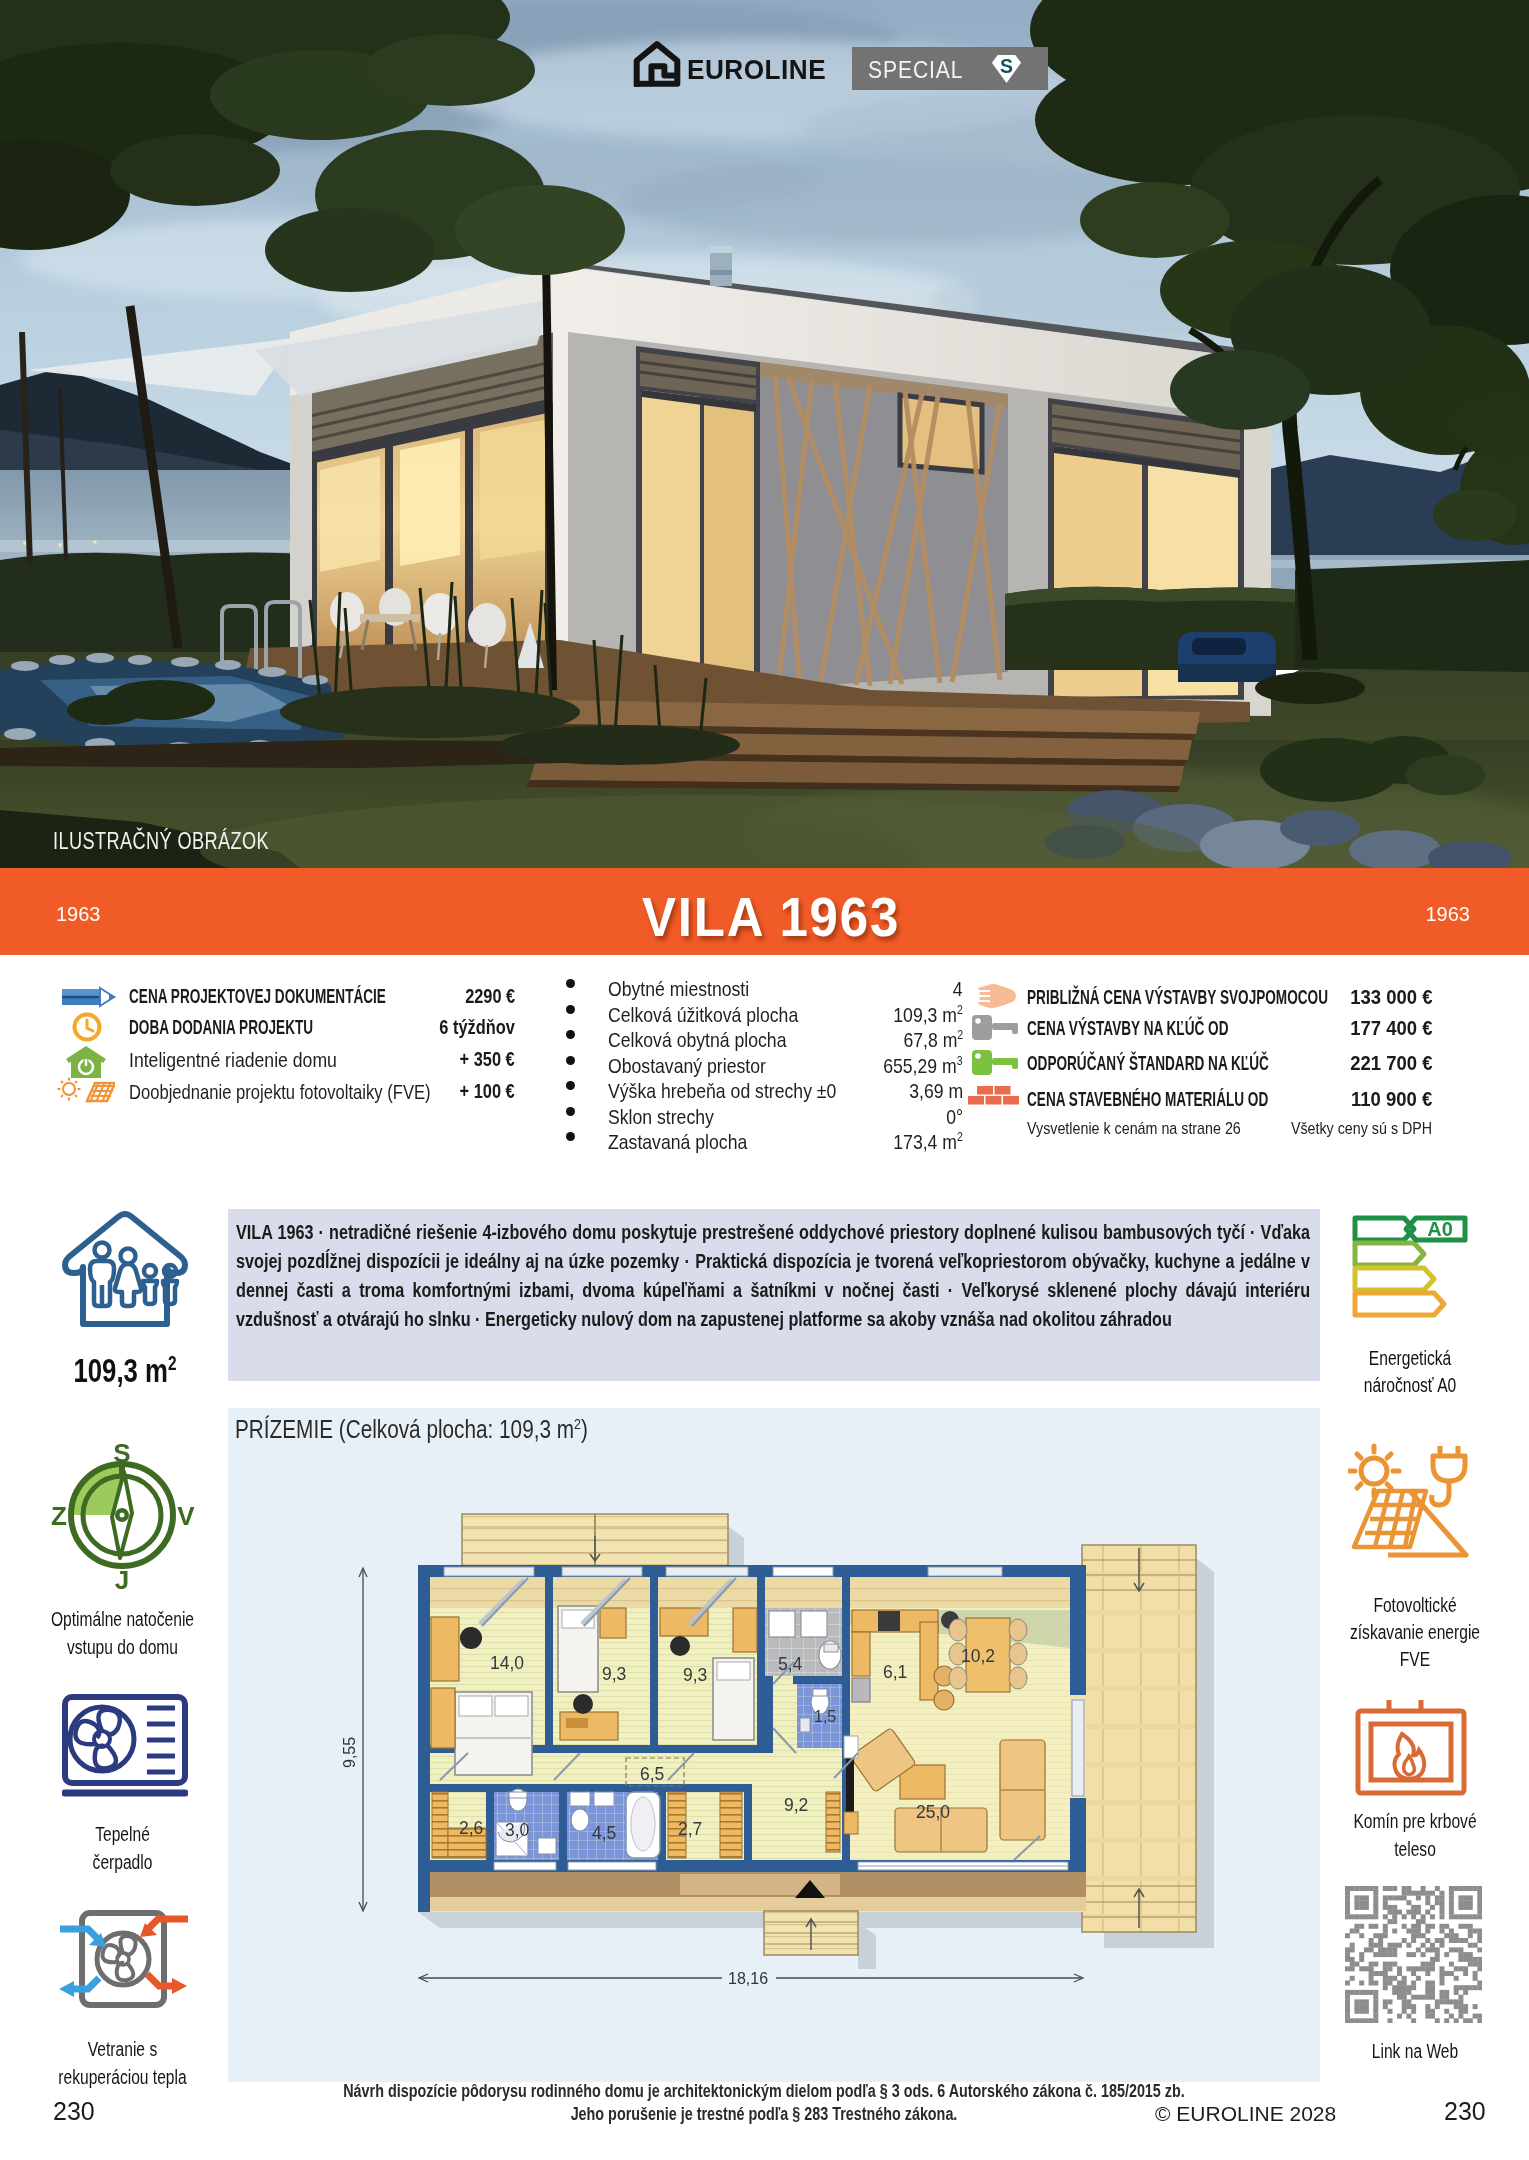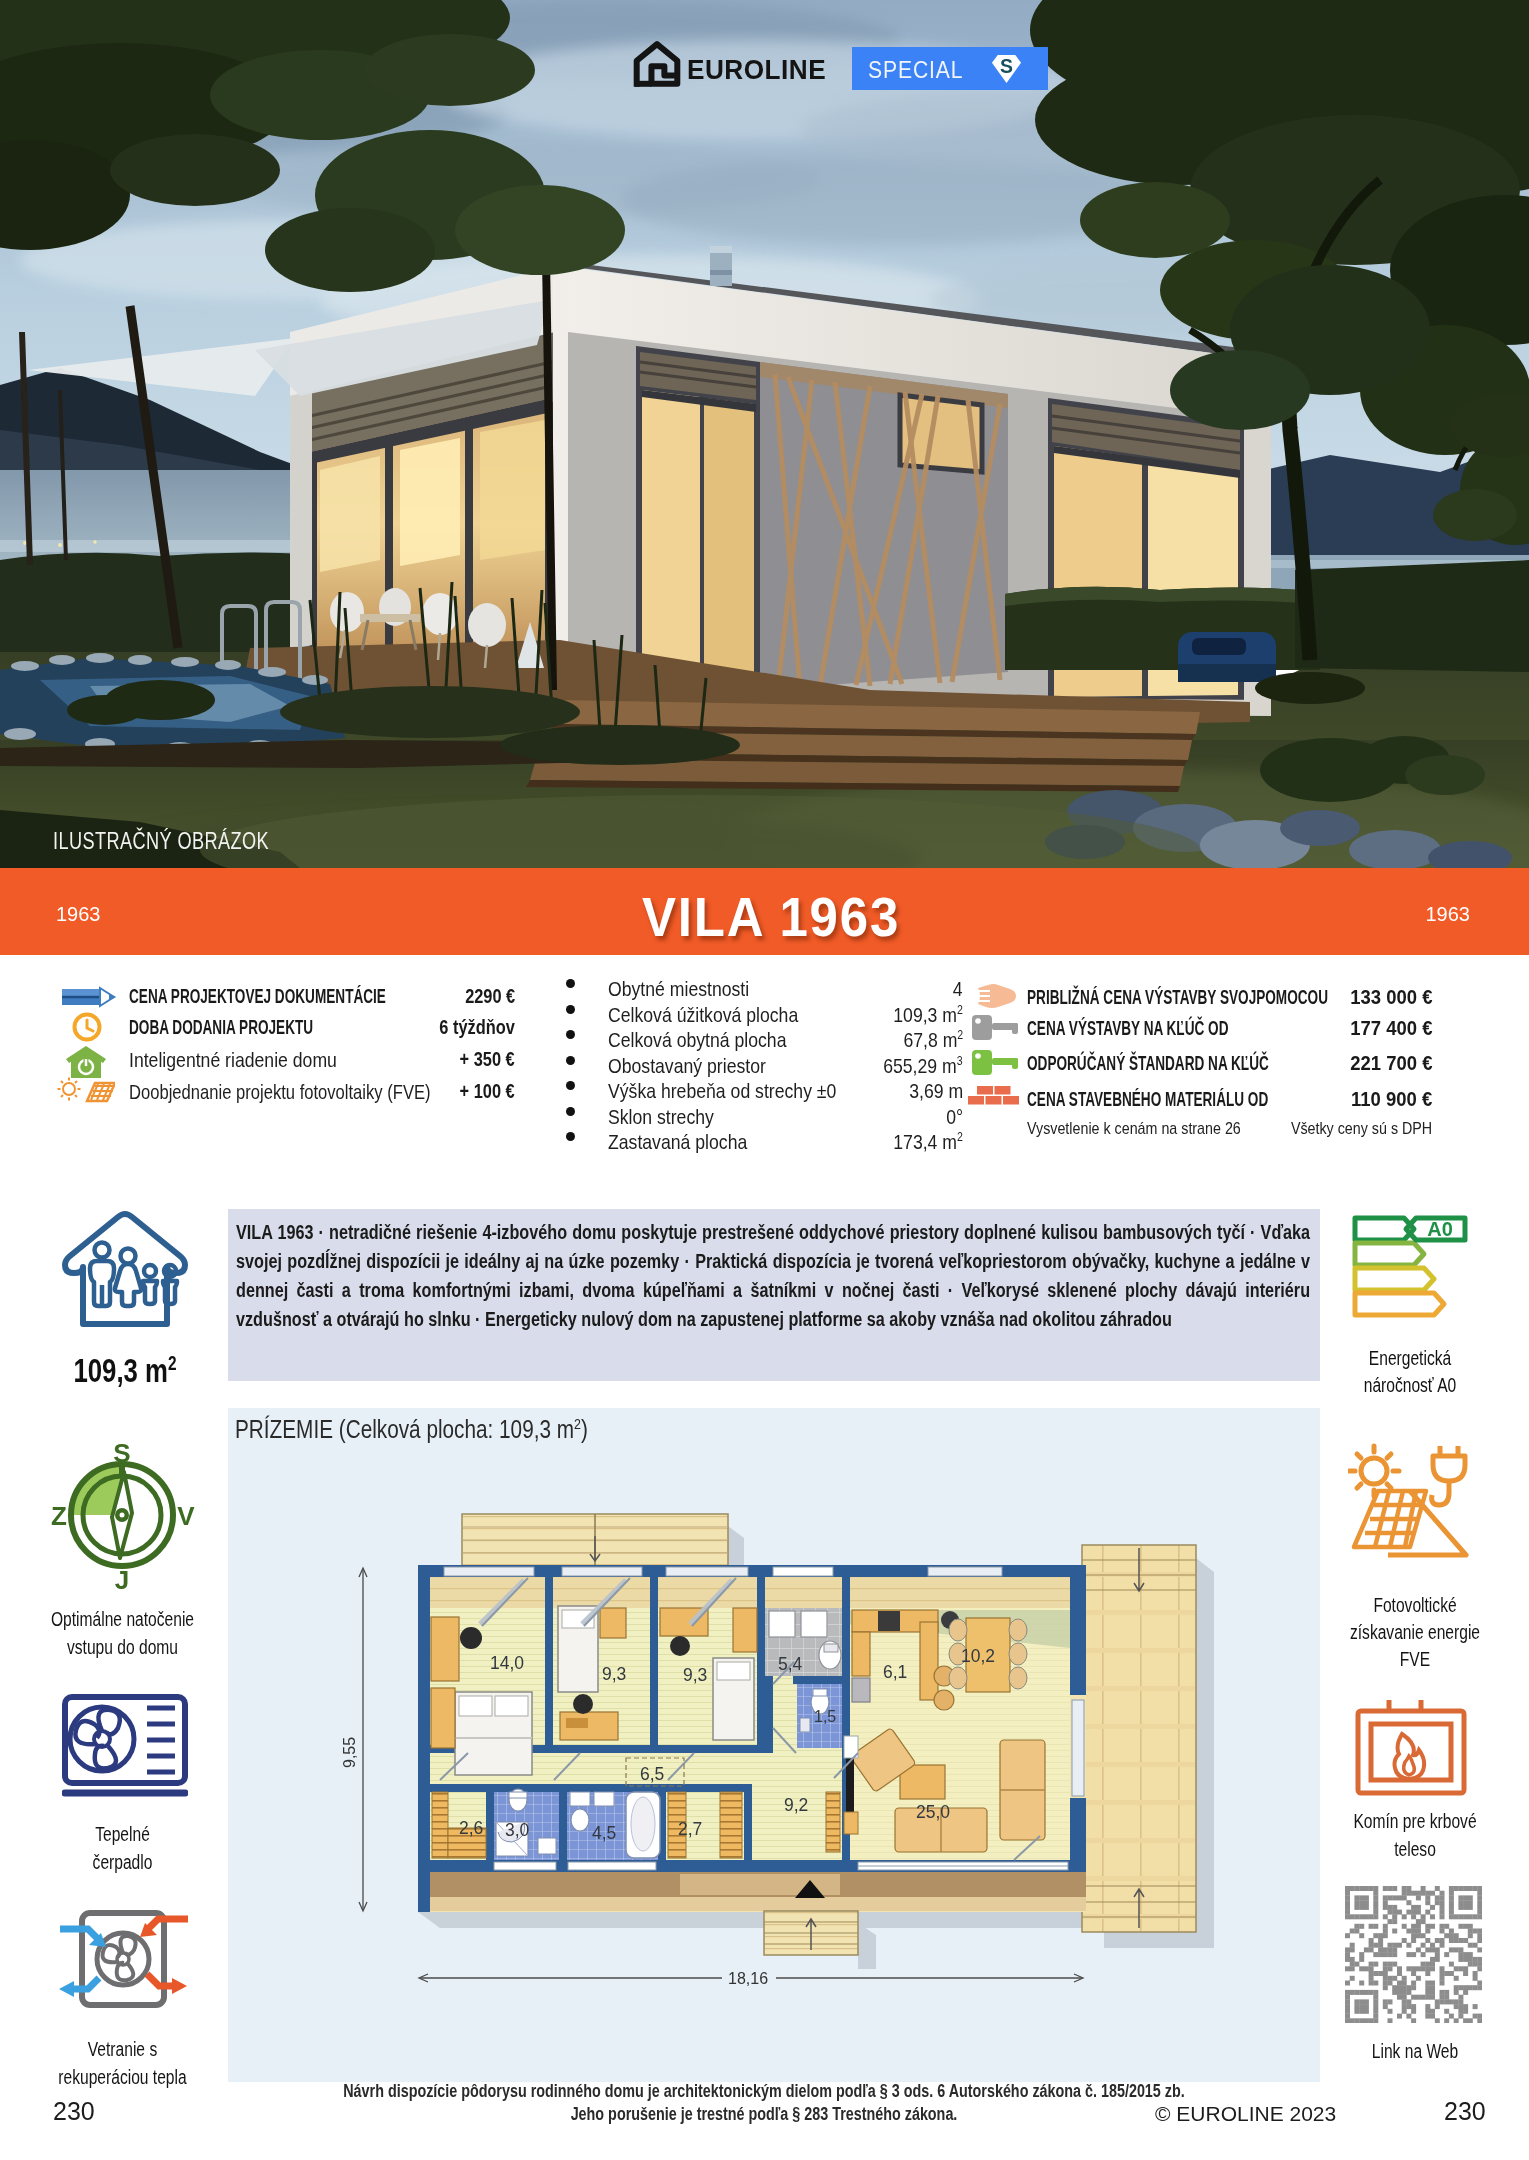--- a/index.html
+++ b/index.html
@@ -344,21 +344,21 @@
 
 <div class="abs" style="left:630px;top:38px;width:420px;height:60px">
  <svg class="abs" style="left:3px;top:2px" width="48" height="47" viewBox="0 0 52 50">
   <path d="M4,47 L4,22 L26,4 L48,22 L48,34" fill="none" stroke="#141414" stroke-width="6.5" stroke-linecap="square" stroke-linejoin="round"></path>
   <path d="M20,47 L20,28 L34,28 L34,38 L48,38 L48,47 Z" fill="none" stroke="#141414" stroke-width="6.5" stroke-linejoin="round"></path>
   <path d="M2,47 L20,47" stroke="#141414" stroke-width="6.5"></path>
  </svg>
  <div class="abs" style="left:57px;top:17px;font-size:27px;font-weight:bold;color:#141414;letter-spacing:0.5px;transform:scaleX(0.97);transform-origin:left center;white-space:nowrap">EUROLINE</div>
 </div>
 
-<div class="abs" style="left:852px;top:47px;width:196px;height:43px;background:#3b82f6">
+<div class="abs" style="left:852px;top:47px;width:196px;height:43px;background:#737373">
  <div class="abs" style="left:16px;top:9px;font-size:24px;color:#f2f5f6;letter-spacing:1px;transform:scaleX(0.88);transform-origin:left center;white-space:nowrap">SPECIAL</div>
  <svg class="abs" style="left:137px;top:4px" width="35" height="35" viewBox="0 0 36 36">
   <path d="M9,4 L27,4 L33,12 L18,33 L3,12 Z" fill="#ffffff"></path>
   <text x="18" y="23" font-size="20" font-weight="bold" fill="#16505f" text-anchor="middle" font-family="Liberation Sans">S</text>
  </svg>
 </div>
 
 <div class="abs" style="left:53px;top:828px;font-size:23px;color:#f2f2f0;letter-spacing:0.5px;transform:scaleX(0.79);transform-origin:left center;white-space:nowrap">ILUSTRAČNÝ OBRÁZOK</div>
 
 <div class="abs" style="left:0;top:868px;width:1529px;height:87px;background:#f15b27"></div>
@@ -1358,13 +1358,13 @@
 <rect x="132.3" y="132.3" width="5.0" height="5.0"></rect>
 </g>
 </svg>
 
 <div class="abs condc" style="left:1320px;top:2040px;width:190px;text-align:center;font-size:20px;color:#151515">Link na Web</div>
 
 <div class="abs" style="left:1444px;top:2097px;font-size:25px;color:#1c1c1c">230</div>
 
 <div class="abs" style="left:94px;top:2080px;width:1340px;text-align:center;font-size:17.5px;font-weight:bold;color:#2a2a2a;line-height:23px;transform:scaleX(0.82);transform-origin:center top">Návrh dispozície pôdorysu rodinného domu je architektonickým dielom podľa § 3 ods. 6 Autorského zákona č. 185/2015 zb.<br>Jeho porušenie je trestné podľa § 283 Trestného zákona.</div>
 
-<div class="abs" style="left:1155px;top:2102px;font-size:21px;color:#1c1c1c;white-space:nowrap">© EUROLINE 2023</div>
+<div class="abs" style="left:1155px;top:2102px;font-size:21px;color:#1c1c1c;white-space:nowrap">© EUROLINE 2028</div>
 
 </body></html>

